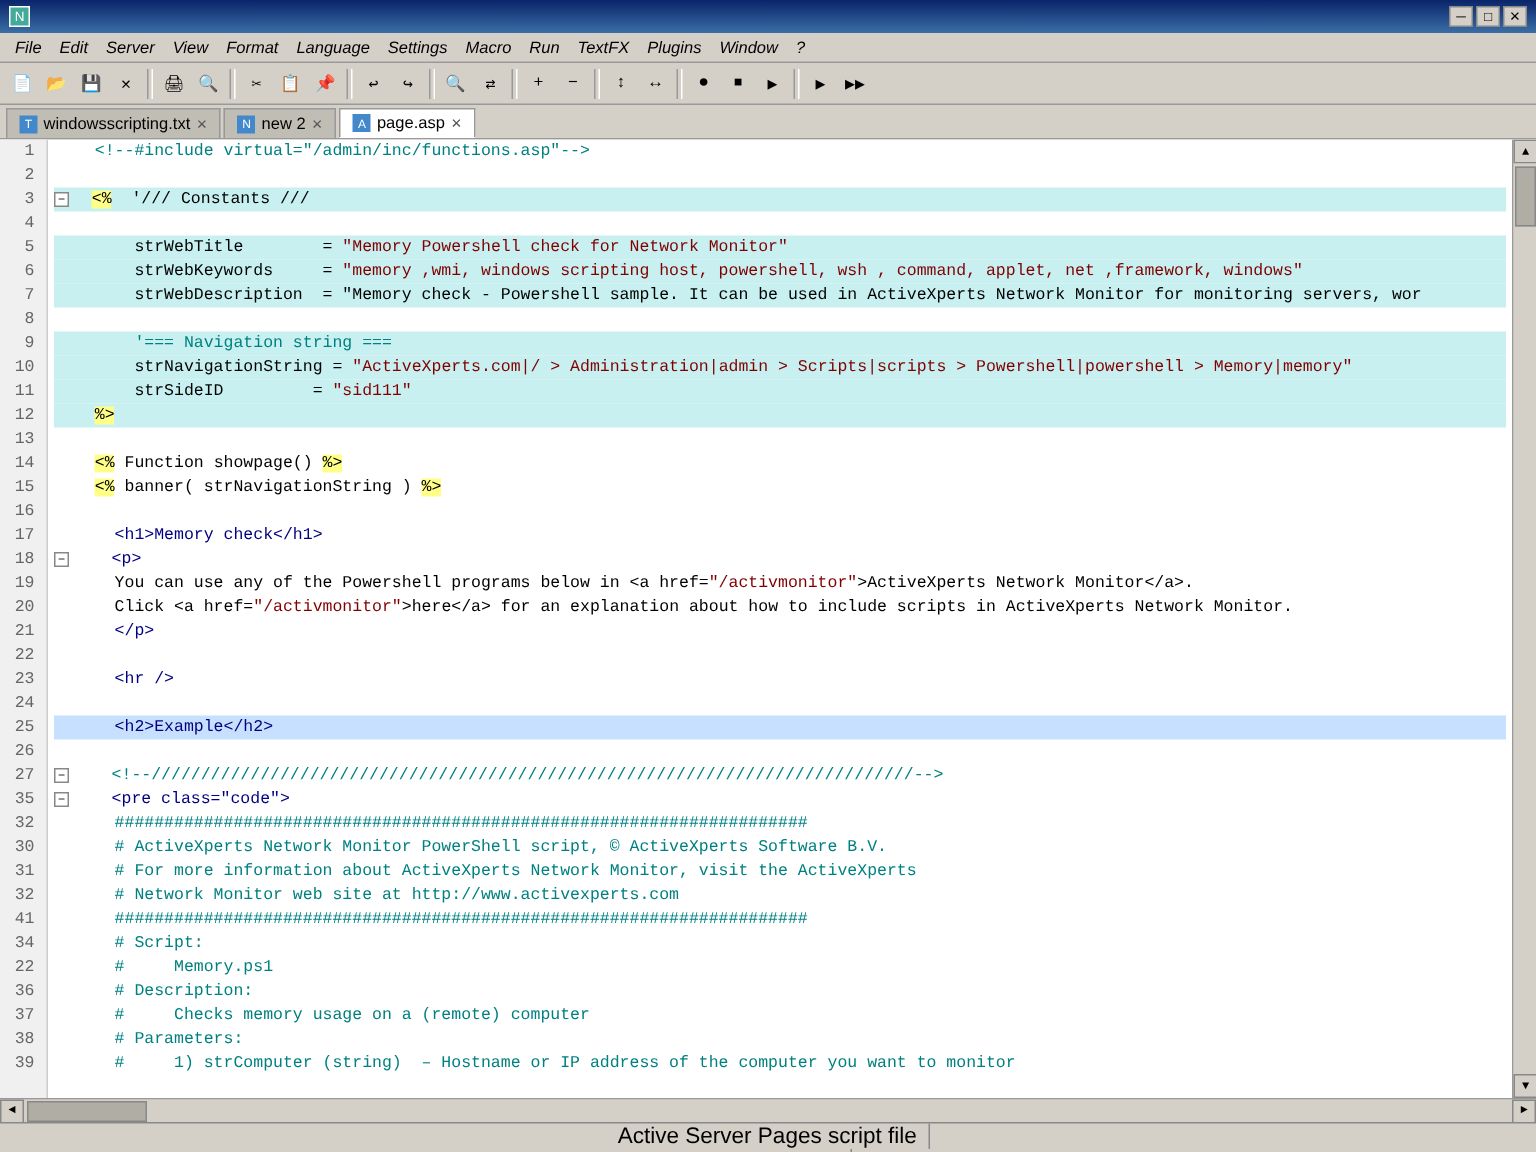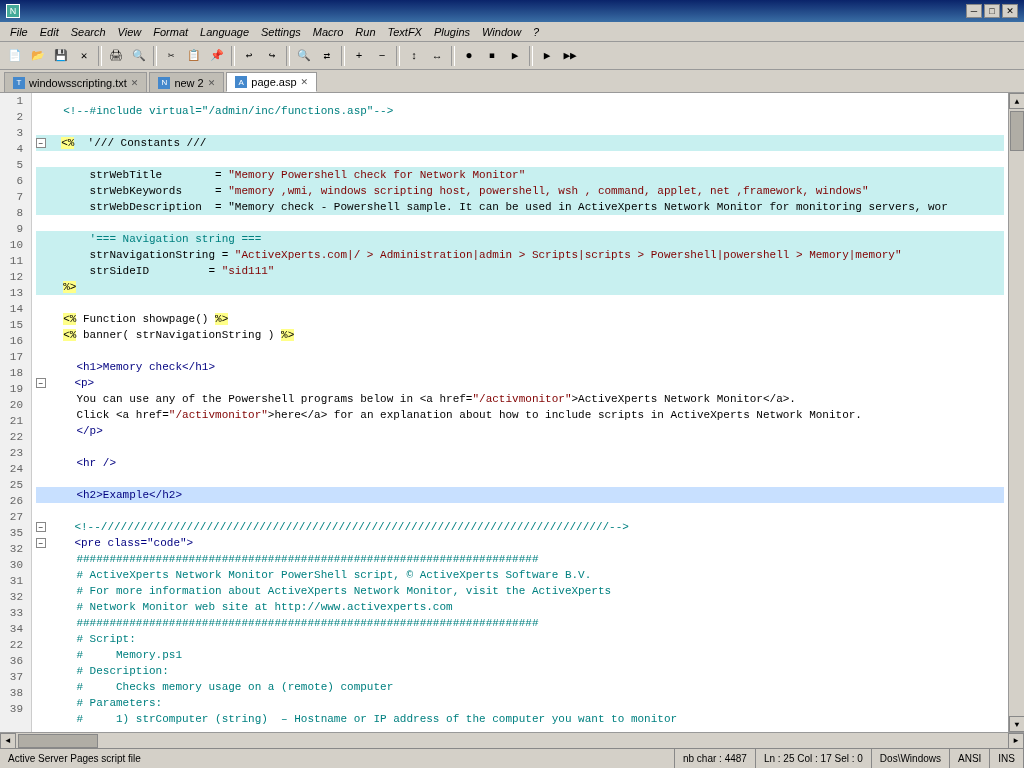--- a/index.html
+++ b/index.html
@@ -177,21 +177,21 @@
       line-height: 16px;
       padding-right: 4px;
     }
 
     #code-area {
       flex: 1;
       overflow: hidden;
       position: relative;
     }
     #code-content {
-      padding: 10px 4px;
+      padding: 0 4px;
       white-space: pre;
       font-size: 11px;
       font-family: 'Courier New', monospace;
       line-height: 16px;
     }
 
     #scrollbar-right {
       width: 16px;
       background: #d4d0c8;
       display: flex;
@@ -262,22 +262,23 @@
     }
 
     
     #status-bar {
       background: #d4d0c8;
       border-top: 1px solid #888;
       display: flex;
       align-items: center;
       height: 20px;
       font-family: Tahoma, Arial, sans-serif;
-      font-size: 10px;
-      flex-shrink: 0;
+      font-size: 15px;
+      flex-shrink: 0;
+      flex-direction: column;
     }
     .status-section {
       padding: 0 8px;
       border-right: 1px solid #888;
       height: 100%;
       display: flex;
       align-items: center;
     }
     .status-section:first-child {
       flex: 1;
@@ -319,21 +320,21 @@
   <div id="title-bar-buttons">
     <div class="title-btn">─</div>
     <div class="title-btn">□</div>
     <div class="title-btn">✕</div>
   </div>
 </div>
 
 <div id="menu-bar">
     <span class="menu-item">File</span>
     <span class="menu-item">Edit</span>
-    <span class="menu-item">Search</span>
+    <span class="menu-item">Server</span>
     <span class="menu-item">View</span>
     <span class="menu-item">Format</span>
     <span class="menu-item">Language</span>
     <span class="menu-item">Settings</span>
     <span class="menu-item">Macro</span>
     <span class="menu-item">Run</span>
     <span class="menu-item">TextFX</span>
     <span class="menu-item">Plugins</span>
     <span class="menu-item">Window</span>
     <span class="menu-item">?</span>
@@ -417,21 +418,21 @@
       <div class="line-num">23</div>
       <div class="line-num">24</div>
       <div class="line-num">25</div>
       <div class="line-num">26</div>
       <div class="line-num">27</div>
       <div class="line-num">35</div>
       <div class="line-num">32</div>
       <div class="line-num">30</div>
       <div class="line-num">31</div>
       <div class="line-num">32</div>
-      <div class="line-num">33</div>
+      <div class="line-num">41</div>
       <div class="line-num">34</div>
       <div class="line-num">22</div>
       <div class="line-num">36</div>
       <div class="line-num">37</div>
       <div class="line-num">38</div>
       <div class="line-num">39</div>
     </div>
   <div id="code-area">
     <div id="code-content"><div class="code-line"><span style="display: inline-block; width: 14px;"></span><span><span class="c-comment">  &lt;!--#include virtual="/admin/inc/functions.asp"--&gt;</span></span></div><div class="code-line"><span style="display: inline-block; width: 14px;"></span><span></span></div><div class="code-line" style="background: rgb(200, 240, 240);"><span class="fold-btn">−</span><span>  <span class="c-asp">&lt;%</span>  '/// Constants ///</span></div><div class="code-line"><span style="display: inline-block; width: 14px;"></span><span></span></div><div class="code-line" style="background: rgb(200, 240, 240);"><span style="display: inline-block; width: 14px;"></span><span>      strWebTitle        = <span class="c-string">"Memory Powershell check for Network Monitor"</span></span></div><div class="code-line" style="background: rgb(200, 240, 240);"><span style="display: inline-block; width: 14px;"></span><span>      strWebKeywords     = <span class="c-string">"memory ,wmi, windows scripting host, powershell, wsh , command, applet, net ,framework, windows"</span></span></div><div class="code-line" style="background: rgb(200, 240, 240);"><span style="display: inline-block; width: 14px;"></span><span>      strWebDescription  = "Memory check - Powershell sample. It can be used in ActiveXperts Network Monitor for monitoring servers, wor</span></div><div class="code-line"><span style="display: inline-block; width: 14px;"></span><span></span></div><div class="code-line" style="background: rgb(200, 240, 240);"><span style="display: inline-block; width: 14px;"></span><span><span class="c-comment">      '=== Navigation string ===</span></span></div><div class="code-line" style="background: rgb(200, 240, 240);"><span style="display: inline-block; width: 14px;"></span><span>      strNavigationString = <span class="c-string">"ActiveXperts.com|/ &gt; Administration|admin &gt; Scripts|scripts &gt; Powershell|powershell &gt; Memory|memory"</span></span></div><div class="code-line" style="background: rgb(200, 240, 240);"><span style="display: inline-block; width: 14px;"></span><span>      strSideID         = <span class="c-string">"sid111"</span></span></div><div class="code-line" style="background: rgb(200, 240, 240);"><span style="display: inline-block; width: 14px;"></span><span>  <span class="c-asp">%&gt;</span></span></div><div class="code-line"><span style="display: inline-block; width: 14px;"></span><span></span></div><div class="code-line"><span style="display: inline-block; width: 14px;"></span><span>  <span class="c-asp">&lt;%</span> Function showpage() <span class="c-asp">%&gt;</span></span></div><div class="code-line"><span style="display: inline-block; width: 14px;"></span><span>  <span class="c-asp">&lt;%</span> banner( strNavigationString ) <span class="c-asp">%&gt;</span></span></div><div class="code-line"><span style="display: inline-block; width: 14px;"></span><span></span></div><div class="code-line"><span style="display: inline-block; width: 14px;"></span><span><span class="c-tag">    &lt;h1&gt;Memory check&lt;/h1&gt;</span></span></div><div class="code-line"><span class="fold-btn">−</span><span><span class="c-tag">    &lt;p&gt;</span></span></div><div class="code-line"><span style="display: inline-block; width: 14px;"></span><span>    You can use any of the Powershell programs below in &lt;a href=<span class="c-string">"/activmonitor"</span>&gt;ActiveXperts Network Monitor&lt;/a&gt;.</span></div><div class="code-line"><span style="display: inline-block; width: 14px;"></span><span>    Click &lt;a href=<span class="c-string">"/activmonitor"</span>&gt;here&lt;/a&gt; for an explanation about how to include scripts in ActiveXperts Network Monitor.</span></div><div class="code-line"><span style="display: inline-block; width: 14px;"></span><span><span class="c-tag">    &lt;/p&gt;</span></span></div><div class="code-line"><span style="display: inline-block; width: 14px;"></span><span></span></div><div class="code-line"><span style="display: inline-block; width: 14px;"></span><span><span class="c-tag">    &lt;hr /&gt;</span></span></div><div class="code-line"><span style="display: inline-block; width: 14px;"></span><span></span></div><div class="code-line" style="background: rgb(200, 224, 255);"><span style="display: inline-block; width: 14px;"></span><span><span class="c-tag">    &lt;h2&gt;Example&lt;/h2&gt;</span></span></div><div class="code-line"><span style="display: inline-block; width: 14px;"></span><span></span></div><div class="code-line"><span class="fold-btn">−</span><span><span class="c-comment">    &lt;!--/////////////////////////////////////////////////////////////////////////////--&gt;</span></span></div><div class="code-line"><span class="fold-btn">−</span><span><span class="c-tag">    &lt;pre class="code"&gt;</span></span></div><div class="code-line"><span style="display: inline-block; width: 14px;"></span><span><span class="c-comment">    ######################################################################</span></span></div><div class="code-line"><span style="display: inline-block; width: 14px;"></span><span><span class="c-comment">    # ActiveXperts Network Monitor PowerShell script, © ActiveXperts Software B.V.</span></span></div><div class="code-line"><span style="display: inline-block; width: 14px;"></span><span><span class="c-comment">    # For more information about ActiveXperts Network Monitor, visit the ActiveXperts</span></span></div><div class="code-line"><span style="display: inline-block; width: 14px;"></span><span><span class="c-comment">    # Network Monitor web site at http://www.activexperts.com</span></span></div><div class="code-line"><span style="display: inline-block; width: 14px;"></span><span><span class="c-comment">    ######################################################################</span></span></div><div class="code-line"><span style="display: inline-block; width: 14px;"></span><span><span class="c-comment">    # Script:</span></span></div><div class="code-line"><span style="display: inline-block; width: 14px;"></span><span><span class="c-comment">    #     Memory.ps1</span></span></div><div class="code-line"><span style="display: inline-block; width: 14px;"></span><span><span class="c-comment">    # Description:</span></span></div><div class="code-line"><span style="display: inline-block; width: 14px;"></span><span><span class="c-comment">    #     Checks memory usage on a (remote) computer</span></span></div><div class="code-line"><span style="display: inline-block; width: 14px;"></span><span><span class="c-comment">    # Parameters:</span></span></div><div class="code-line"><span style="display: inline-block; width: 14px;"></span><span><span class="c-comment">    #     1) strComputer (string)  – Hostname or IP address of the computer you want to monitor</span></span></div></div>
   </div>

